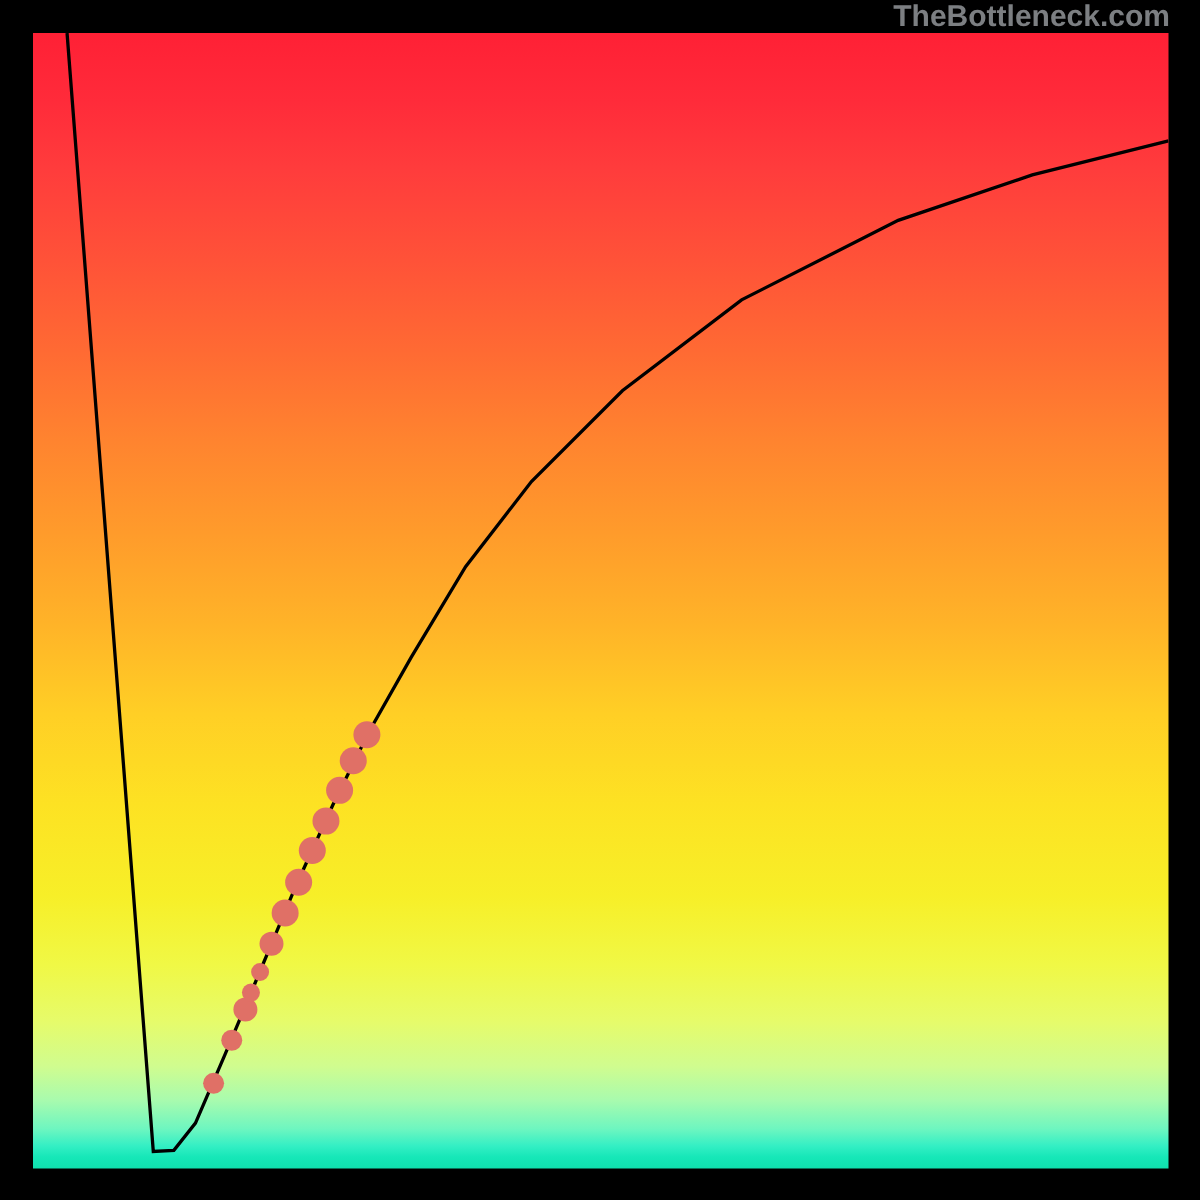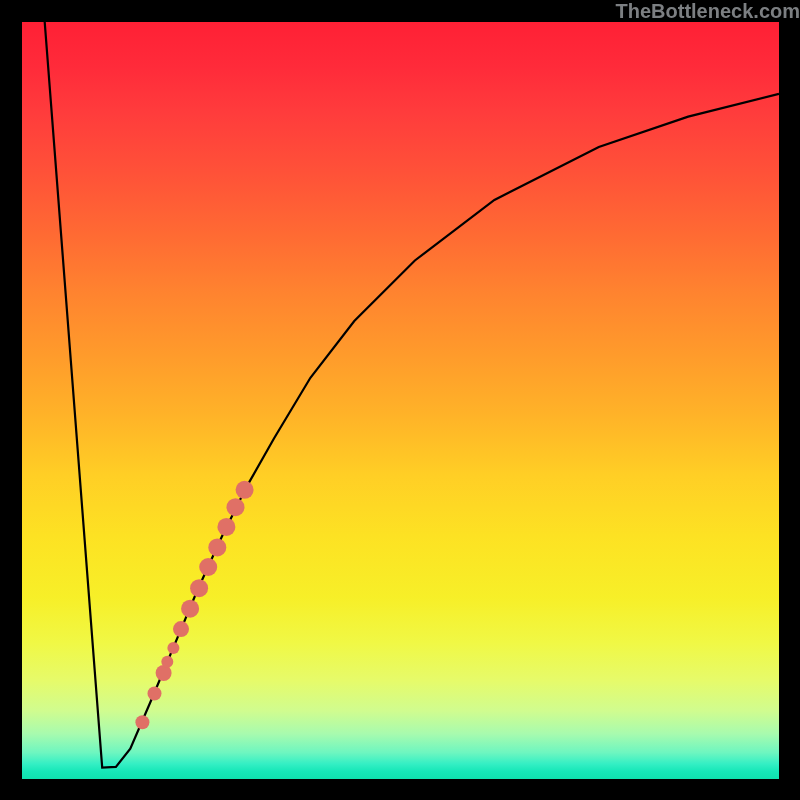--- a/index.html
+++ b/index.html
@@ -3,21 +3,21 @@
 <meta charset="utf-8">
 <style>
 html,body{margin:0;padding:0;width:800px;height:800px;background:#000;overflow:hidden}
 .plot{position:absolute;left:22px;top:22px;width:757px;height:757px}
 .grad{position:absolute;inset:0;background:linear-gradient(to bottom,
   #ff2035 0%, #ff2b3a 6%, #ff3c3c 12%, #ff5238 20%, #ff6a33 28%,
   #ff842f 36%, #ff9b2b 44%, #ffb328 52%, #ffcf25 60%, #fde223 68%,
   #f7ef28 76%, #f0f845 82%, #e6fb6a 87%, #d0fc8f 91%, #a8fbae 94%,
   #6ef6c0 96.5%, #34efc4 98%, #16e7b8 99%, #0fe1ae 100%)}
 svg{position:absolute;inset:0}
-.wm{position:absolute;right:0;top:0;color:#7c7f82;font:700 20px Arial,Helvetica,sans-serif}
+.wm{position:absolute;right:20px;top:0;color:#7c7f82;font:700 20px Arial,Helvetica,sans-serif}
 </style>
 </head>
 <body>
 
 <div class="plot">
   <div class="grad"></div>
   <svg viewBox="0 0 757 757">
     <path id="curvePath" fill="none" stroke="#000" stroke-width="2.2" d="M22.7 0.0 L80.2 745.6 L93.9 744.9 L108.3 726.7 L127.9 681.3 L143.8 643.5 L159.7 605.6 L175.6 567.8 L199.8 514.8 L224.1 465.6 L252.1 416.3 L288.4 355.8 L332.3 299.0 L392.9 238.5 L472.4 177.9 L576.8 124.9 L666.2 94.6 L757.0 71.9 "></path>
     <g id="markerGroup">
         <circle cx="120.4" cy="700.2" r="7" fill="#e07066"></circle>

